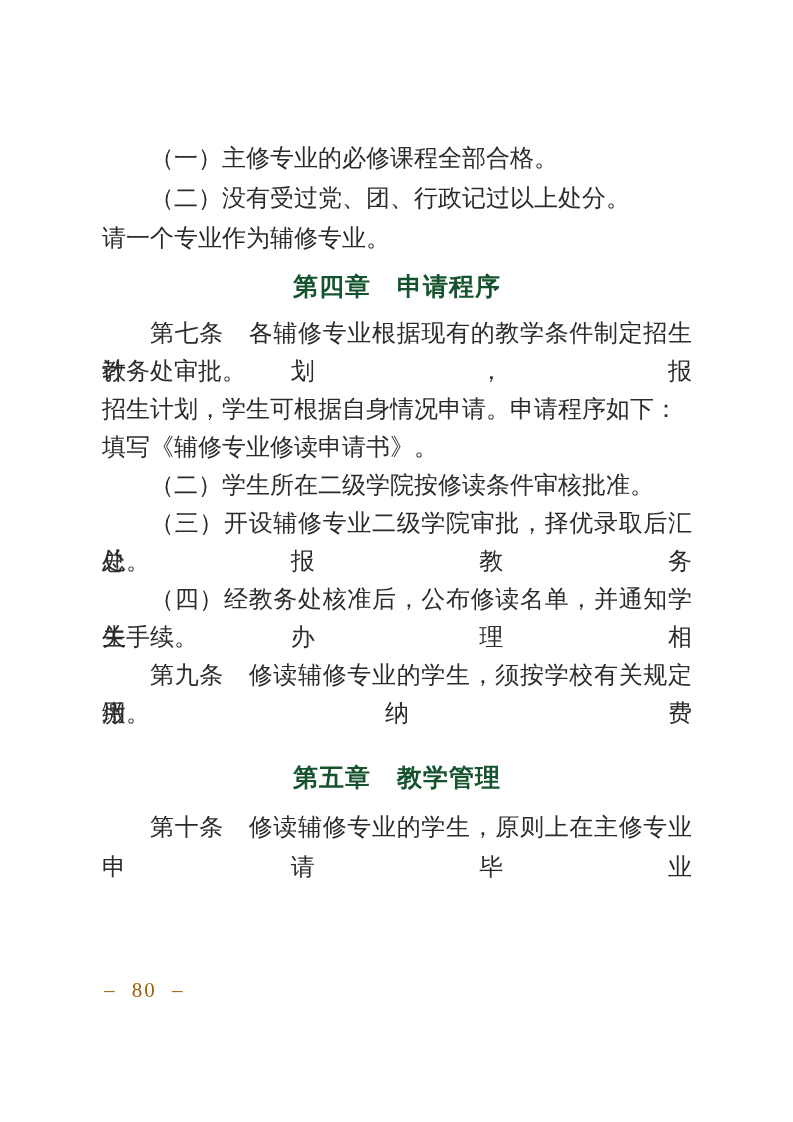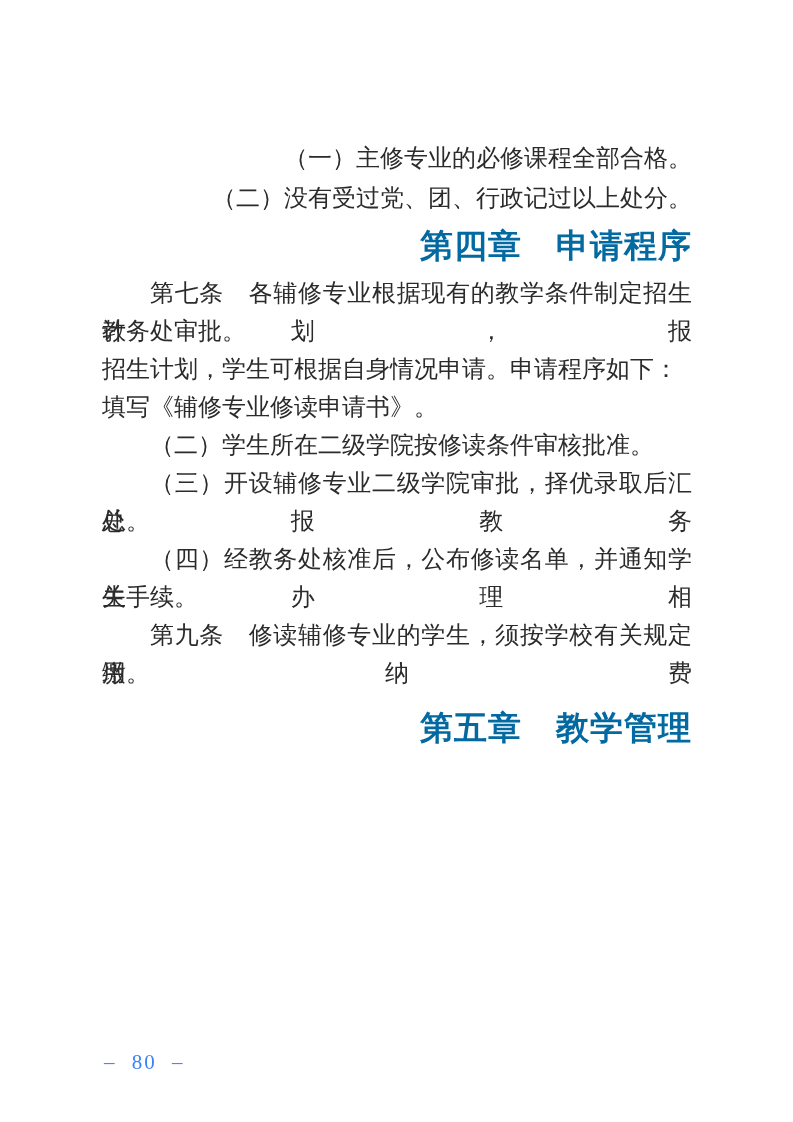--- a/index.html
+++ b/index.html
@@ -28,64 +28,64 @@
     margin: 0;
     padding: 0;
     line-height: 38px;
     height: 38px;
     white-space: nowrap;
     overflow: visible;
   }
   .blockA .line {
     line-height: 40px;
     height: 40px;
-    text-align: right;
   }
   .blockC .line {
     line-height: 40px;
     height: 40px;
   }
   .indent { text-indent: 48px; }
   .just {
     white-space: normal;
     text-align: justify;
     text-align-last: justify;
   }
   .chapter {
     margin: 6px 0 6px 0;
     height: 44px;
     line-height: 44px;
-    text-align: right;
+    text-align: center;
     font-family: "Liberation Sans", "DejaVu Sans", sans-serif;
     font-weight: bold;
-    font-size: 33px;
-    color: #0369a1;
+    font-size: 25px;
+    color: #14532d;
     letter-spacing: 1px;
   }
-  .chapter.second { margin-top: 14px; margin-bottom: 8px; }
+  .chapter.second { margin-top: 23px; margin-bottom: 8px; }
   .page-number {
     position: absolute;
     left: 104px;
-    top: 1050px;
+    top: 978px;
     font-family: "Liberation Serif", "DejaVu Serif", serif;
     font-size: 21px;
-    color: #3b82f6;
+    color: #a16207;
     letter-spacing: 2px;
     word-spacing: 8px;
   }
 </style>
 </head>
 <body>
 
 <div class="page">
   <main class="content">
 
     <div class="blockA">
       <p class="line indent">（一）主修专业的必修课程全部合格。</p>
       <p class="line indent">（二）没有受过党、团、行政记过以上处分。</p>
+      <p class="line">请一个专业作为辅修专业。</p>
     </div>
 
     <h2 class="chapter">第四章　申请程序</h2>
 
     <div class="blockB">
       <p class="line indent just">第七条　各辅修专业根据现有的教学条件制定招生计划，报</p>
       <p class="line">教务处审批。</p>
       <p class="line">招生计划，学生可根据自身情况申请。申请程序如下：</p>
       <p class="line">填写《辅修专业修读申请书》。</p>
       <p class="line indent">（二）学生所在二级学院按修读条件审核批准。</p>
@@ -93,18 +93,19 @@
       <p class="line">处。</p>
       <p class="line indent just">（四）经教务处核准后，公布修读名单，并通知学生办理相</p>
       <p class="line">关手续。</p>
       <p class="line indent just">第九条　修读辅修专业的学生，须按学校有关规定缴纳费</p>
       <p class="line">用。</p>
     </div>
 
     <h2 class="chapter second">第五章　教学管理</h2>
 
     <div class="blockC">
+      <p class="line indent just">第十条　修读辅修专业的学生，原则上在主修专业申请毕业</p>
     </div>
 
   </main>
 
   <footer class="page-number">– 80 –</footer>
 </div>
 
 </body></html>

